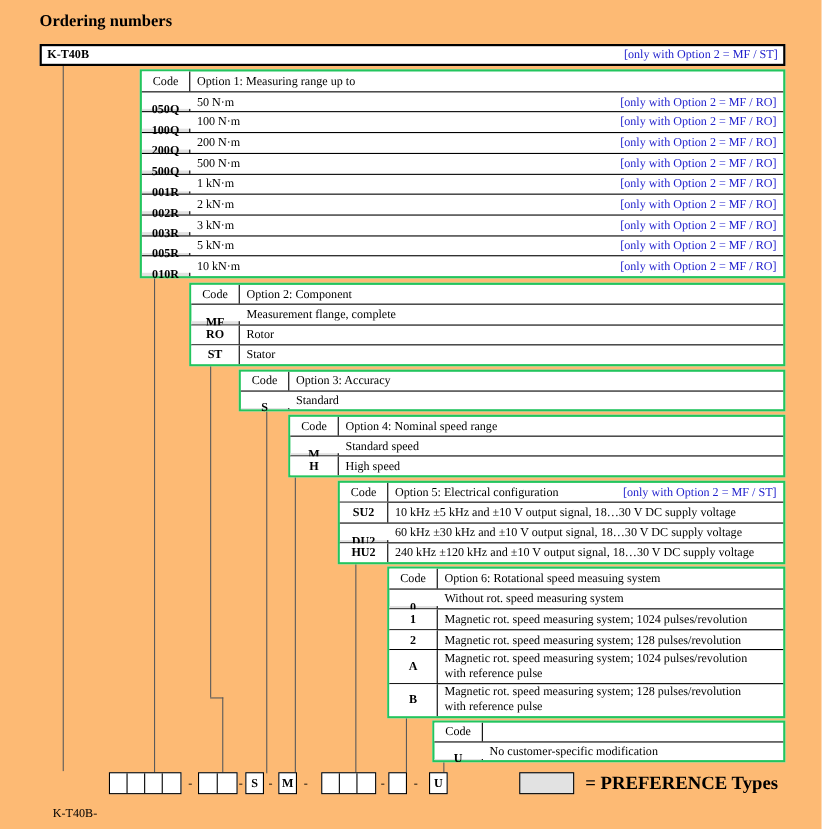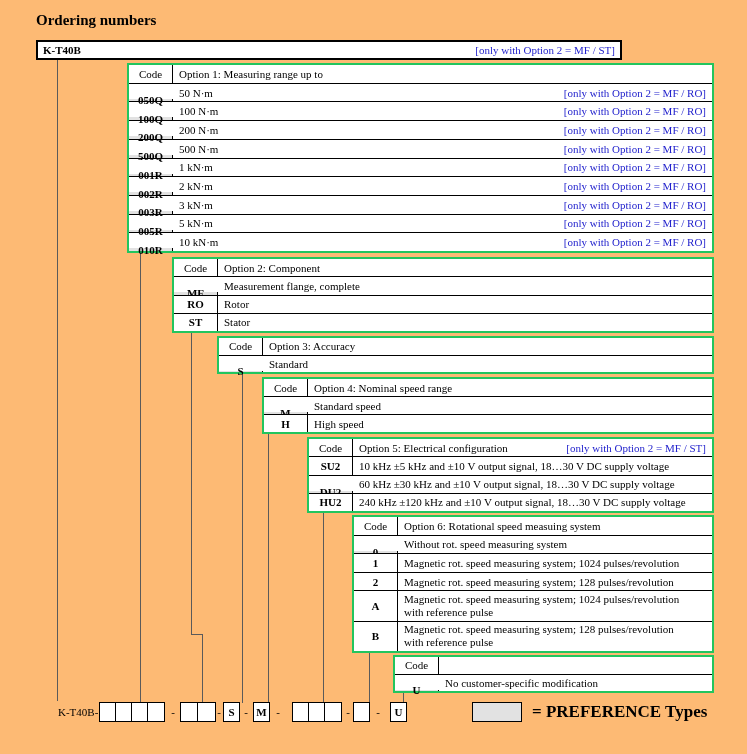--- a/index.html
+++ b/index.html
@@ -4,21 +4,21 @@
 <style>
   html,body{margin:0;padding:0;background:#fff;}
   #page{
     position:relative;width:747px;height:754px;background:#fdba74;
     font-family:Liberation Serif, serif;color:#000;
     overflow:hidden;
   }
   #title{position:absolute;left:36px;top:12px;font-size:15px;font-weight:bold;}
   
   #root-box{
-    position:absolute;left:36px;top:40px;width:586px;height:20px;
+    position:absolute;left:36px;top:40px;width:678px;height:20px;
     border:2px solid #000;box-sizing:border-box;background:#fff;
     display:flex;align-items:center;justify-content:space-between;
     padding:6px 5px;font-size:11px;z-index:2;
   }
   .blue{color:#2323cd;}
   .bold{font-weight:bold;}
   
   .opt-table{
     position:absolute;border:2px solid #22c55e;box-sizing:border-box;background:#fff;
     display:flex;flex-direction:column;font-size:11px;z-index:2;
@@ -292,21 +292,21 @@
       <div class="code-cell hdr">Code</div>
     </div>
     <div class="trow">
       <div class="code-cell shaded">U</div>
       <div class="desc-cell">
           <span>No customer-specific modification</span>
         </div>
     </div>
   </div>
 
-  <div class="oc-label" style="left:58px;">K-T40B-</div>
+  <div class="oc-label" style="left:48px;margin-top:28px;">K-T40B-</div>
 
   <div class="oc-group" style="left:99px;">
     <div class="oc-cell"></div>
     <div class="oc-cell"></div>
     <div class="oc-cell"></div>
     <div class="oc-cell"></div>
   </div>
   <div class="oc-dash" style="left:169px;">-</div>
 
   <div class="oc-group" style="left:180px;">

